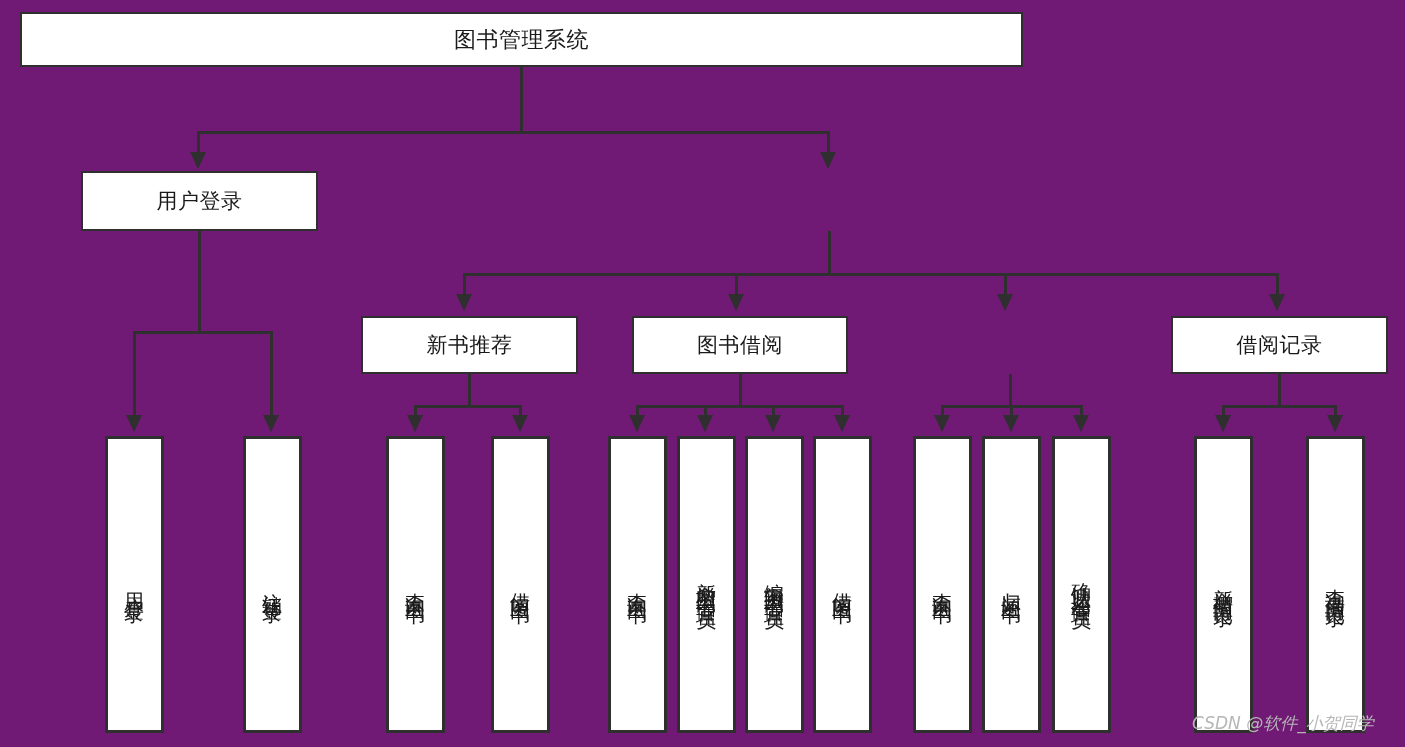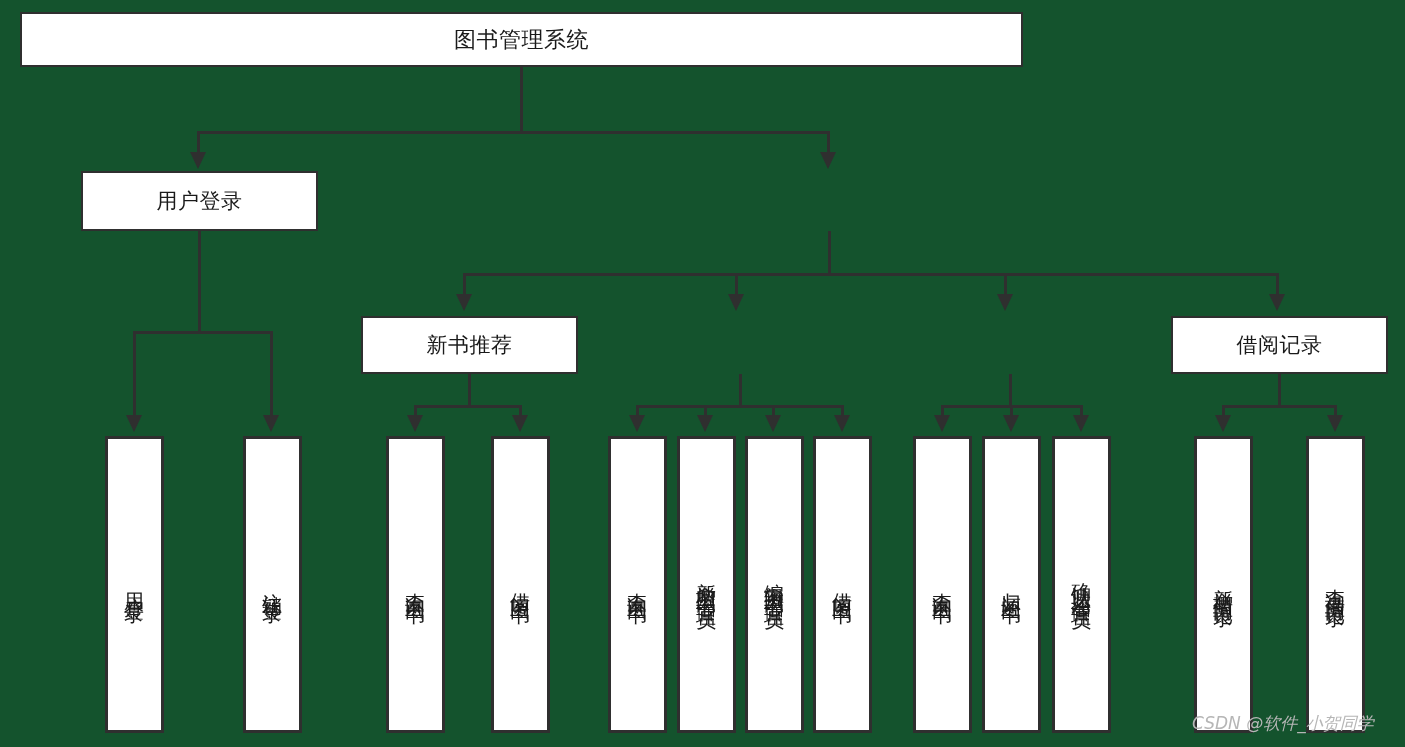--- a/index.html
+++ b/index.html
@@ -8,21 +8,21 @@
     padding: 0;
     background: #ffffff;
   }
   body {
     font-family: "DejaVu Sans", "Liberation Sans", sans-serif;
   }
   #canvas {
     position: relative;
     width: 1405px;
     height: 747px;
-    background: #14532d;
+    background: #701a75;
     overflow: hidden;
   }
   
   .node {
     position: absolute;
     box-sizing: border-box;
     background: #ffffff;
     border: 2px solid #2f2f2f;
     display: flex;
     align-items: center;
@@ -120,20 +120,23 @@
   <div class="vline" style="left:735px; top:273px; height:25px;"></div>
   <div class="arrow" style="left:728px; top:294px;"></div>
   <div class="vline" style="left:1004px; top:273px; height:25px;"></div>
   <div class="arrow" style="left:997px; top:294px;"></div>
   <div class="vline" style="left:1276px; top:273px; height:25px;"></div>
   <div class="arrow" style="left:1269px; top:294px;"></div>
 
   <div class="node horiz" style="left:361px; top:316px; width:217px; height:58px;">
     <span class="lbl">新书推荐</span>
   </div>
+  <div class="node horiz" style="left:632px; top:316px; width:216px; height:58px;">
+    <span class="lbl">图书借阅</span>
+  </div>
   <div class="node horiz" style="left:1171px; top:316px; width:217px; height:58px;">
     <span class="lbl">借阅记录</span>
   </div>
 
   <div class="vline" style="left:468px; top:374px; height:33px;"></div>
   <div class="hline" style="left:414px; top:405px; width:108px; height:3px;"></div>
   <div class="vline" style="left:414px; top:405px; height:14px;"></div>
   <div class="arrow" style="left:407px; top:415px;"></div>
   <div class="vline" style="left:519px; top:405px; height:14px;"></div>
   <div class="arrow" style="left:512px; top:415px;"></div>

